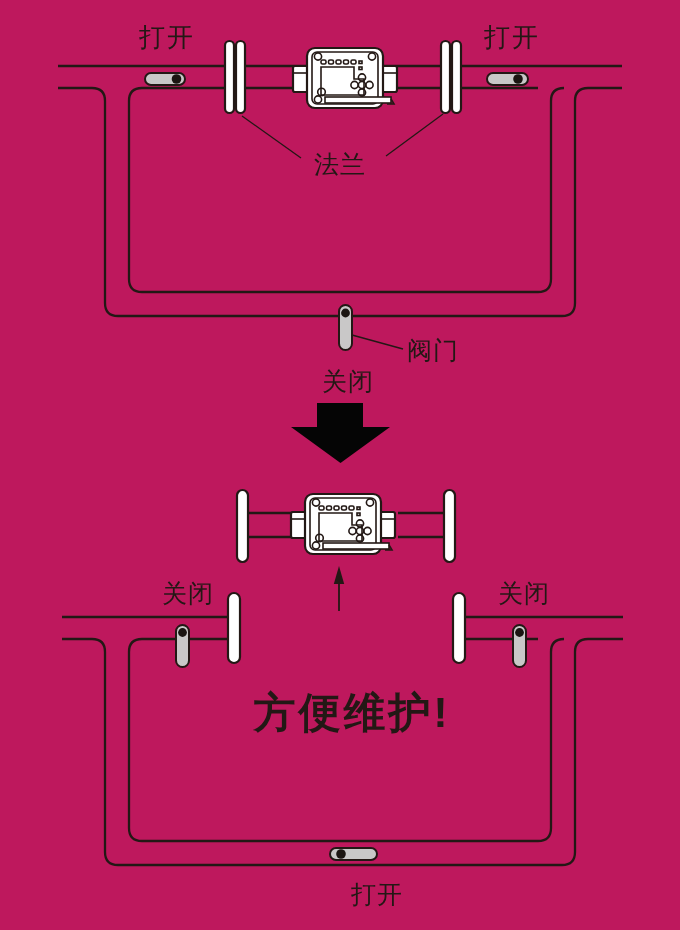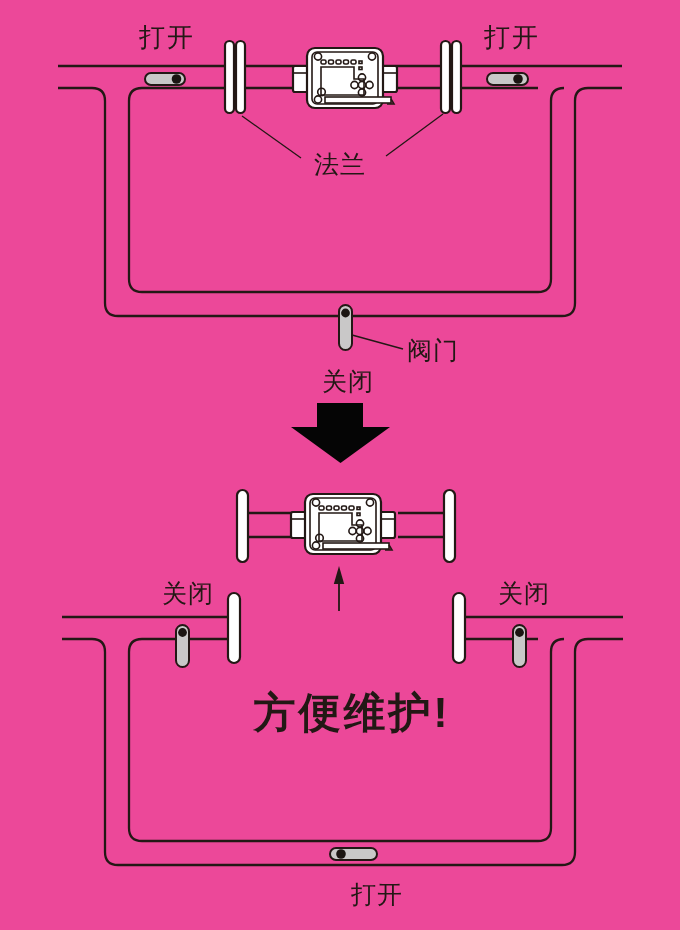--- a/index.html
+++ b/index.html
@@ -1,16 +1,16 @@
 <!DOCTYPE html>
 <html><head>
 <meta charset="utf-8">
 <style>
   html,body{margin:0;padding:0;background:#ffffff;}
-  .stage{width:680px;height:930px;position:relative;background:#ec4899;overflow:hidden;}
+  .stage{width:680px;height:930px;position:relative;background:#be185d;overflow:hidden;}
   svg{display:block;}
   text{font-family:"Liberation Sans","DejaVu Sans",sans-serif;fill:#231815;}
   .lbl{font-size:25px;letter-spacing:1px;}
   .lbl-big{font-size:26px;letter-spacing:2px;}
   .callout{font-size:42px;font-weight:bold;letter-spacing:3px;}
   .pipe{stroke:#231815;stroke-width:2.3;fill:none;}
   .thin{stroke:#231815;stroke-width:1.3;fill:none;}
   .whitefill{fill:#ffffff;stroke:#231815;stroke-width:2.2;}
   .detail{stroke:#231815;stroke-width:1.6;fill:none;}
   .valve{fill:#c9c8c8;stroke:#231815;stroke-width:2;}

